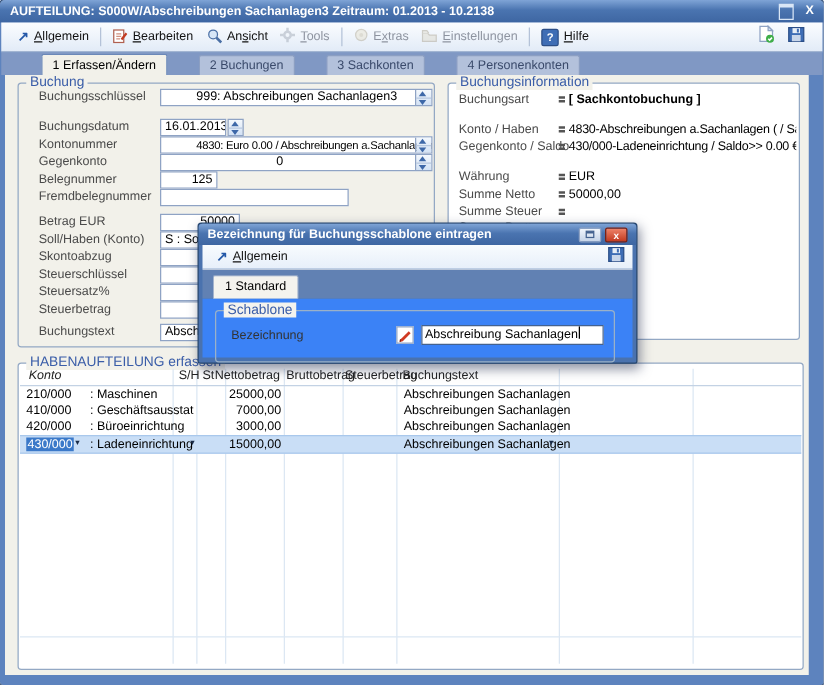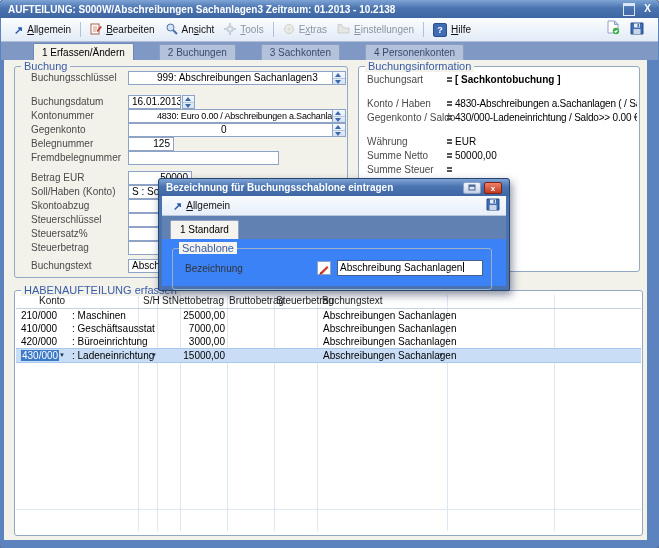--- a/index.html
+++ b/index.html
@@ -361,21 +361,21 @@
       <span class="vln" style="left:123px;"></span>
       <span class="vln" style="left:142px;"></span>
       <span class="vln" style="left:165px;"></span>
       <span class="vln" style="left:212px;"></span>
       <span class="vln" style="left:259px;"></span>
       <span class="vln" style="left:302px;"></span>
       <span class="vln" style="left:432px;"></span>
       <span class="vln" style="left:539px;"></span>
 
       <div class="thead">
-        <span class="th" style="left:24px;">Konto</span>
+        <span class="th" style="left:8px;font-style:italic;">Konto</span>
         <span class="th" style="left:128px;">S/H</span>
         <span class="th" style="left:147px;">St</span>
         <span class="th" style="left:155px;width:54px;text-align:right;">Nettobetrag</span>
         <span class="th" style="left:214px;">Bruttobetrag</span>
         <span class="th" style="left:261px;">Steuerbetrag</span>
         <span class="th" style="left:307px;">Buchungstext</span>
       </div>
       <span class="hln" style="top:17px;"></span>
 
       <div class="trow" style="top:18px;">

